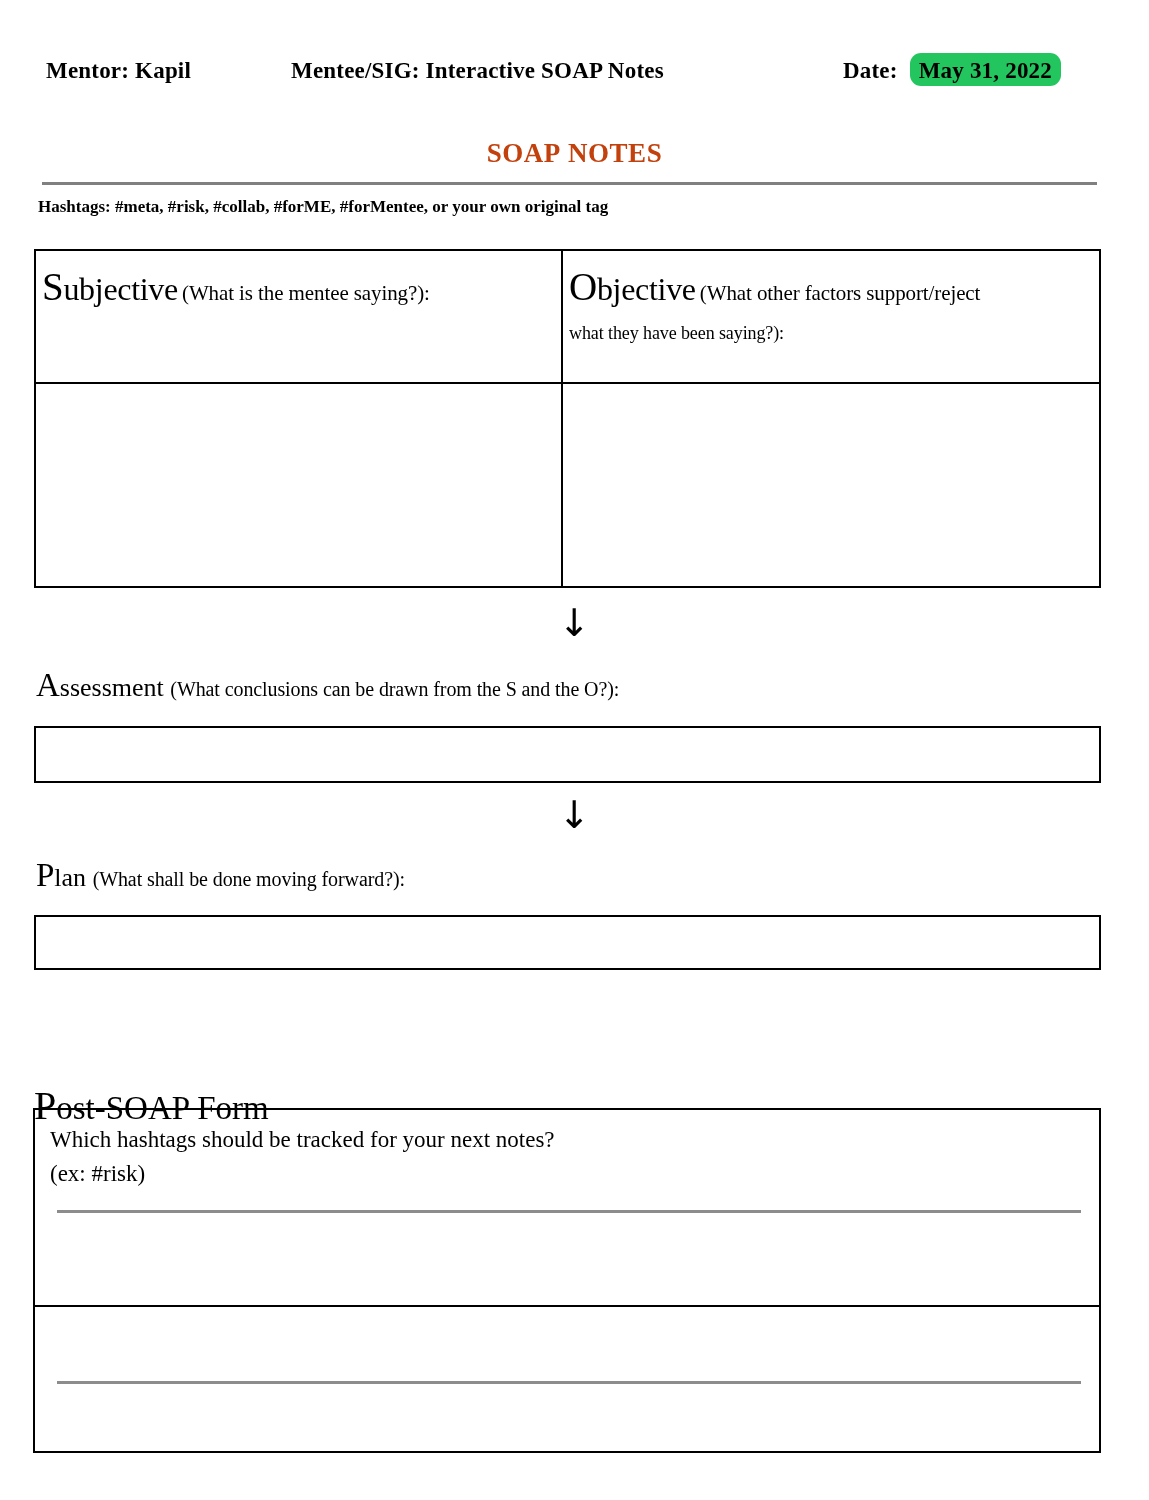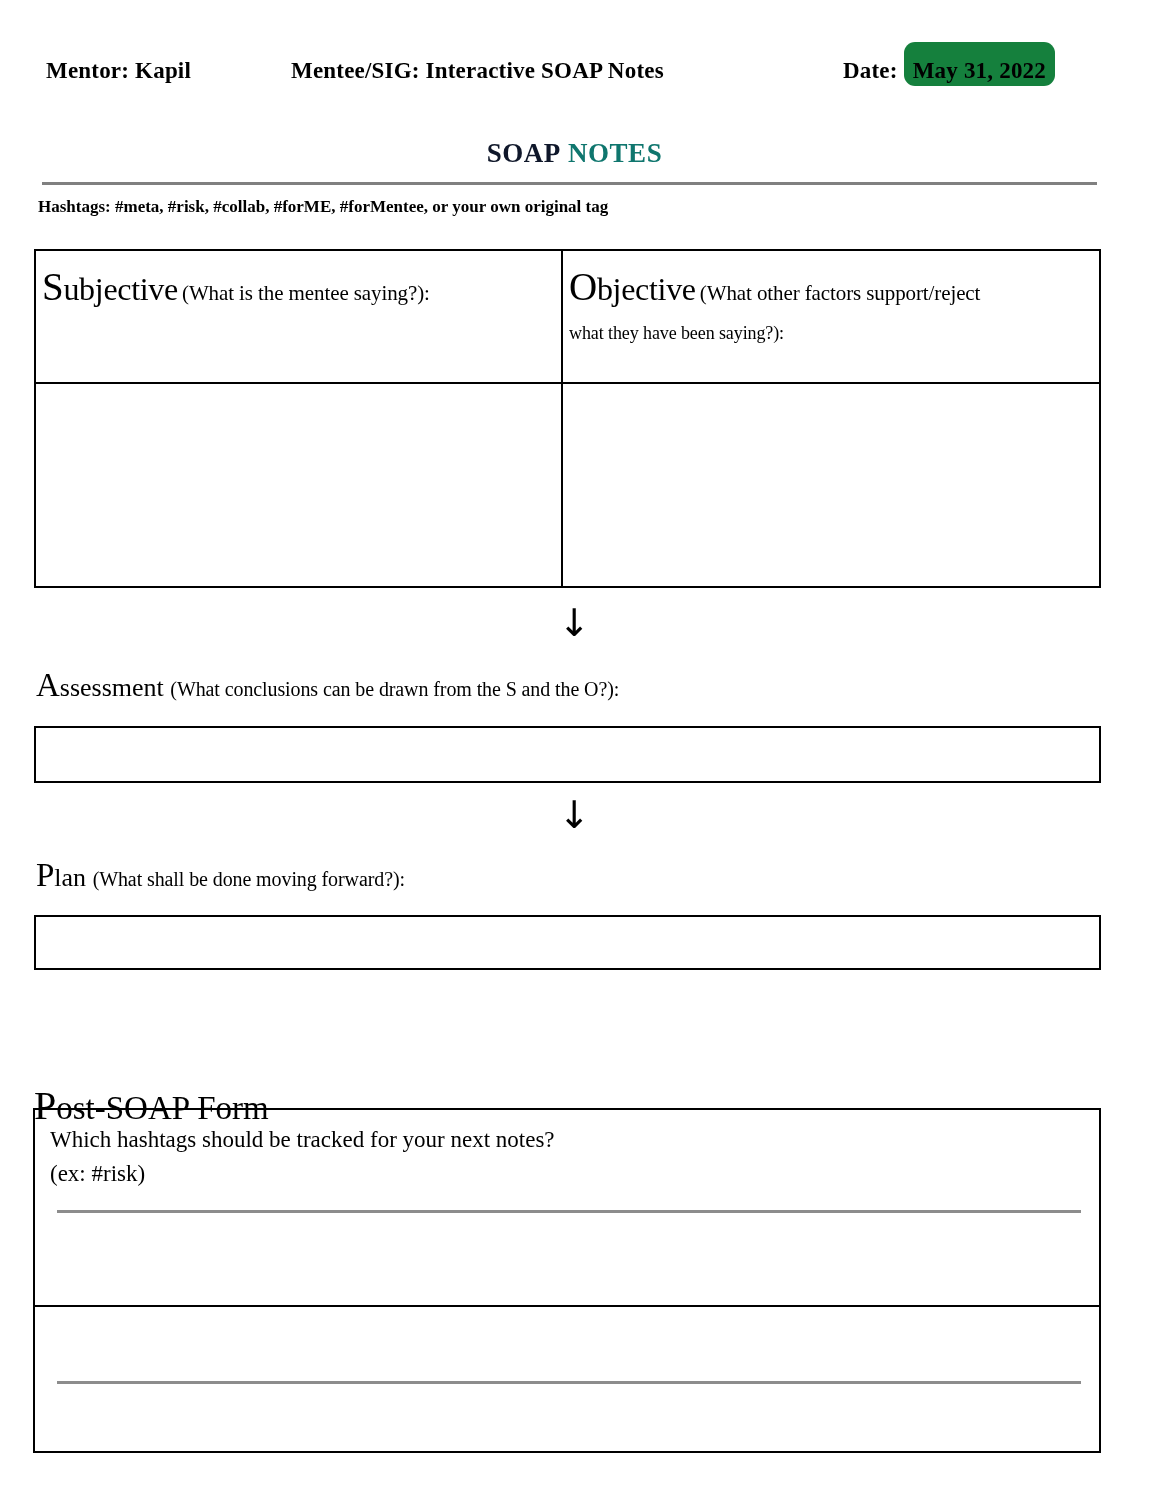--- a/index.html
+++ b/index.html
@@ -35,41 +35,41 @@
     font-weight: bold;
     font-size: 23px;
     letter-spacing: 0.2px;
     white-space: nowrap;
     line-height: 32px;
   }
   .hdr-mentor { left: 46px; top: 0; }
   .hdr-mentee { left: 291px; top: 0; }
   .hdr-date { left: 843px; top: 0; }
   .date-value {
-    background: #15803d;
+    background: #22c55e;
     border-radius: 11px;
-    padding: 16px 9px 3px 9px;
-    margin-left: 6px;
+    padding: 5px 9px 3px 9px;
+    margin-left: 12px;
   }
 
   
   .title {
     position: absolute;
     left: 0;
     top: 138px;
     width: 1149px;
     text-align: center;
     font-family: "Liberation Serif", "DejaVu Serif", serif;
     font-weight: bold;
     font-size: 27px;
     letter-spacing: 0.5px;
     white-space: nowrap;
   }
-  .title .soap { color: #0f172a; }
-  .title .notes { color: #0f766e; }
+  .title .soap { color: #c2410c; }
+  .title .notes { color: #c2410c; }
 
   .title-rule {
     position: absolute;
     left: 42px;
     top: 182px;
     width: 1055px;
     height: 3px;
     background: #808080;
   }
 

